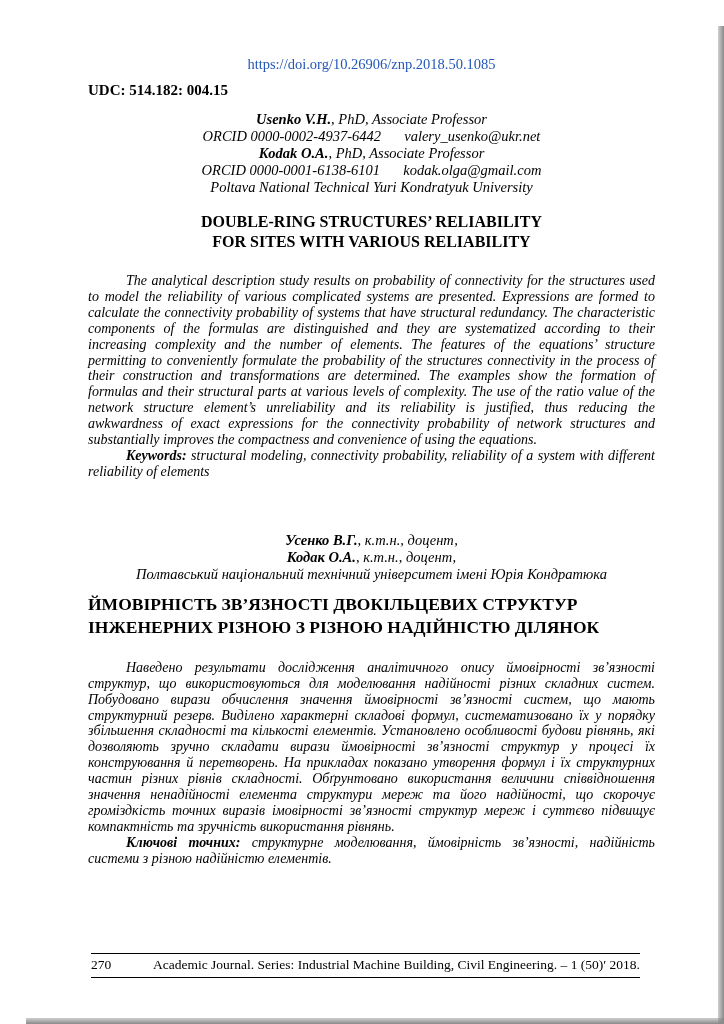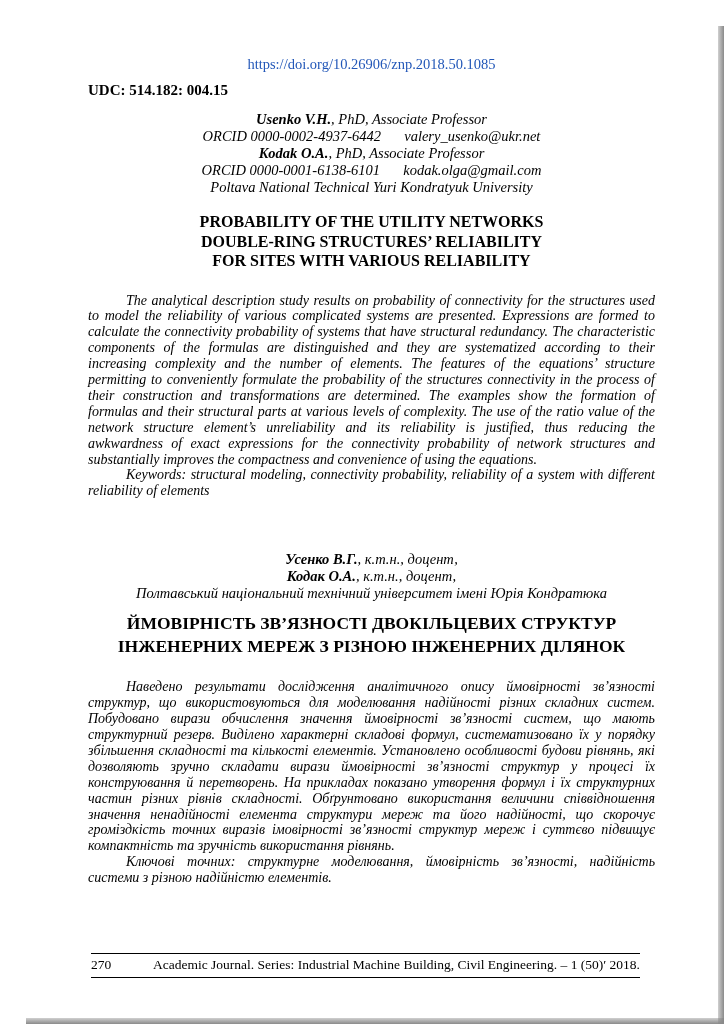--- a/index.html
+++ b/index.html
@@ -59,36 +59,35 @@
   .authors .email { margin-left: 1.6em; }
   .authors-ua { margin-bottom: 10px; }
   .title-en {
     text-align: center;
     font-weight: bold;
     font-size: 16px;
     line-height: 19.5px;
     margin-bottom: 22px;
   }
   .title-ua {
-    text-align: center;
     font-weight: bold;
     font-size: 17.5px;
     line-height: 23px;
     margin-bottom: 21px;
     margin-top: 7px;
   }
   .tl { display: block; }
   .para {
     font-style: italic;
     font-size: 14px;
     line-height: 15.9px;
     text-align: justify;
     text-indent: 38px;
   }
-  .kw-label { font-weight: normal; }
+  .kw-label { font-weight: bold; }
   .gap-ua { height: 52px; }
   .footer {
     position: absolute;
     left: 91px;
     right: 84px;
     bottom: 46px;
     border-top: 1.5px solid #000;
     border-bottom: 1.5px solid #000;
     padding: 3px 0 4px 0;
     font-size: 13.5px;
@@ -121,21 +120,20 @@
       <div class="author-line">
         <span class="name">Kodak O.A.</span><span>, PhD, Associate Professor</span>
       </div>
       <div class="author-line">
         <span>ORCID 0000-0001-6138-6101</span><span class="email">kodak.olga@gmail.com</span>
       </div>
       <div class="author-line">Poltava National Technical Yuri Kondratyuk University</div>
     </div>
 
     <h1 class="title-en">
-      <span class="tl">PROBABILITY OF THE UTILITY NETWORKS</span>
       <span class="tl">DOUBLE-RING STRUCTURES’ RELIABILITY</span>
       <span class="tl">FOR SITES WITH VARIOUS RELIABILITY</span>
     </h1>
 
     <p class="para">The analytical description study results on probability of connectivity for the structures used to model the reliability of various complicated systems are presented. Expressions are formed to calculate the connectivity probability of systems that have structural redundancy. The characteristic components of the formulas are distinguished and they are systematized according to their increasing complexity and the number of elements. The features of the equations’ structure permitting to conveniently formulate the probability of the structures connectivity in the process of their construction and transformations are determined. The examples show the formation of formulas and their structural parts at various levels of complexity. The use of the ratio value of the network structure element’s unreliability and its reliability is justified, thus reducing the awkwardness of exact expressions for the connectivity probability of network structures and substantially improves the compactness and convenience of using the equations.</p>
 
     <p class="para">
       <span class="kw-label">Keywords:</span><span> structural modeling, connectivity probability, reliability of a system with different reliability of elements</span>
     </p>
 
@@ -146,21 +144,21 @@
         <span class="name">Усенко В.Г.</span><span>, к.т.н., доцент,</span>
       </div>
       <div class="author-line">
         <span class="name">Кодак О.А.</span><span>, к.т.н., доцент,</span>
       </div>
       <div class="author-line">Полтавський національний технічний університет імені Юрія Кондратюка</div>
     </div>
 
     <h2 class="title-ua">
       <span class="tl">ЙМОВІРНІСТЬ ЗВ’ЯЗНОСТІ ДВОКІЛЬЦЕВИХ СТРУКТУР</span>
-      <span class="tl">ІНЖЕНЕРНИХ МЕРЕЖ З РІЗНОЮ ІНЖЕНЕРНИХ ДІЛЯНОК</span>
+      <span class="tl">ІНЖЕНЕРНИХ РІЗНОЮ З РІЗНОЮ НАДІЙНІСТЮ ДІЛЯНОК</span>
     </h2>
 
     <p class="para">Наведено результати дослідження аналітичного опису ймовірності зв’язності структур, що використовуються для моделювання надійності різних складних систем. Побудовано вирази обчислення значення ймовірності зв’язності систем, що мають структурний резерв. Виділено характерні складові формул, систематизовано їх у порядку збільшення складності та кількості елементів. Установлено особливості будови рівнянь, які дозволяють зручно складати вирази ймовірності зв’язності структур у процесі їх конструювання й перетворень. На прикладах показано утворення формул і їх структурних частин різних рівнів складності. Обґрунтовано використання величини співвідношення значення ненадійності елемента структури мереж та його надійності, що скорочує громіздкість точних виразів імовірності зв’язності структур мереж і суттєво підвищує компактність та зручність використання рівнянь.</p>
 
     <p class="para">
       <span class="kw-label">Ключові точних:</span><span> структурне моделювання, ймовірність зв’язності, надійність системи з різною надійністю елементів.</span>
     </p>
 
   </div>
 

